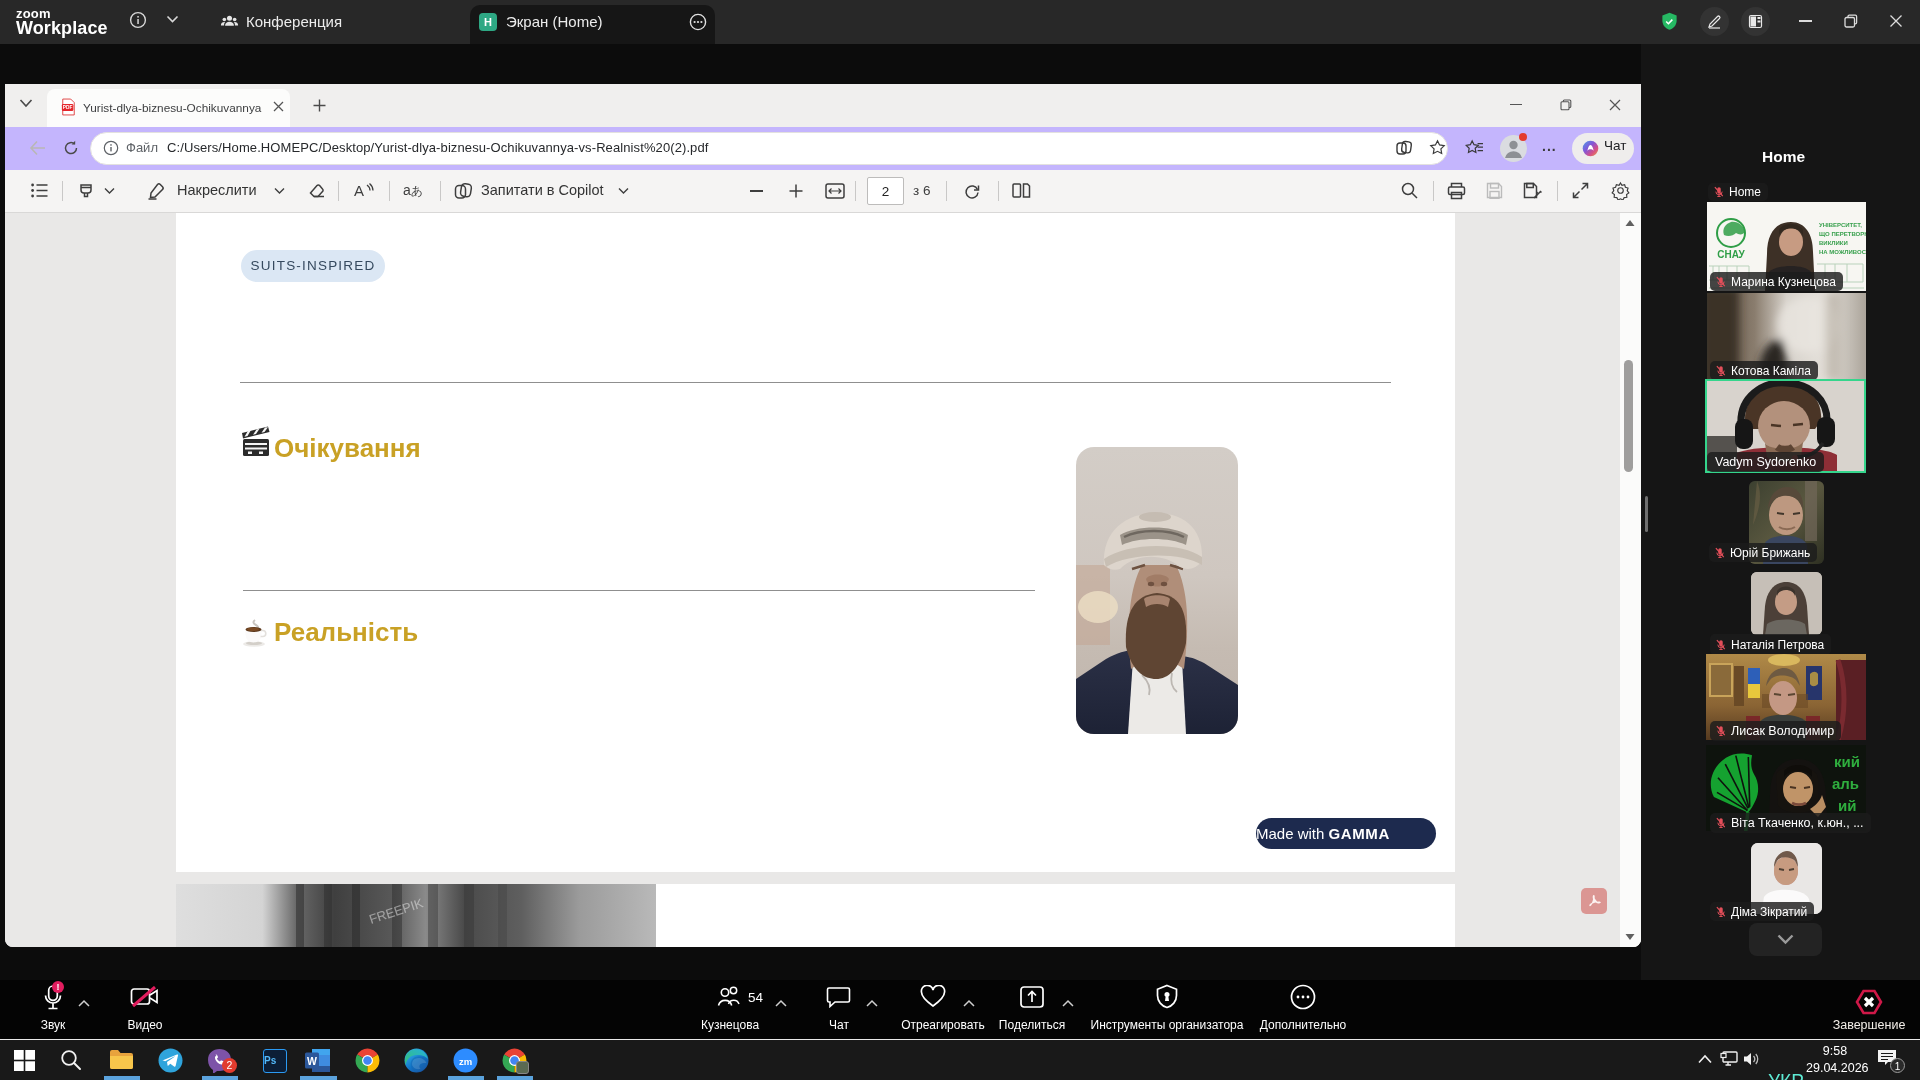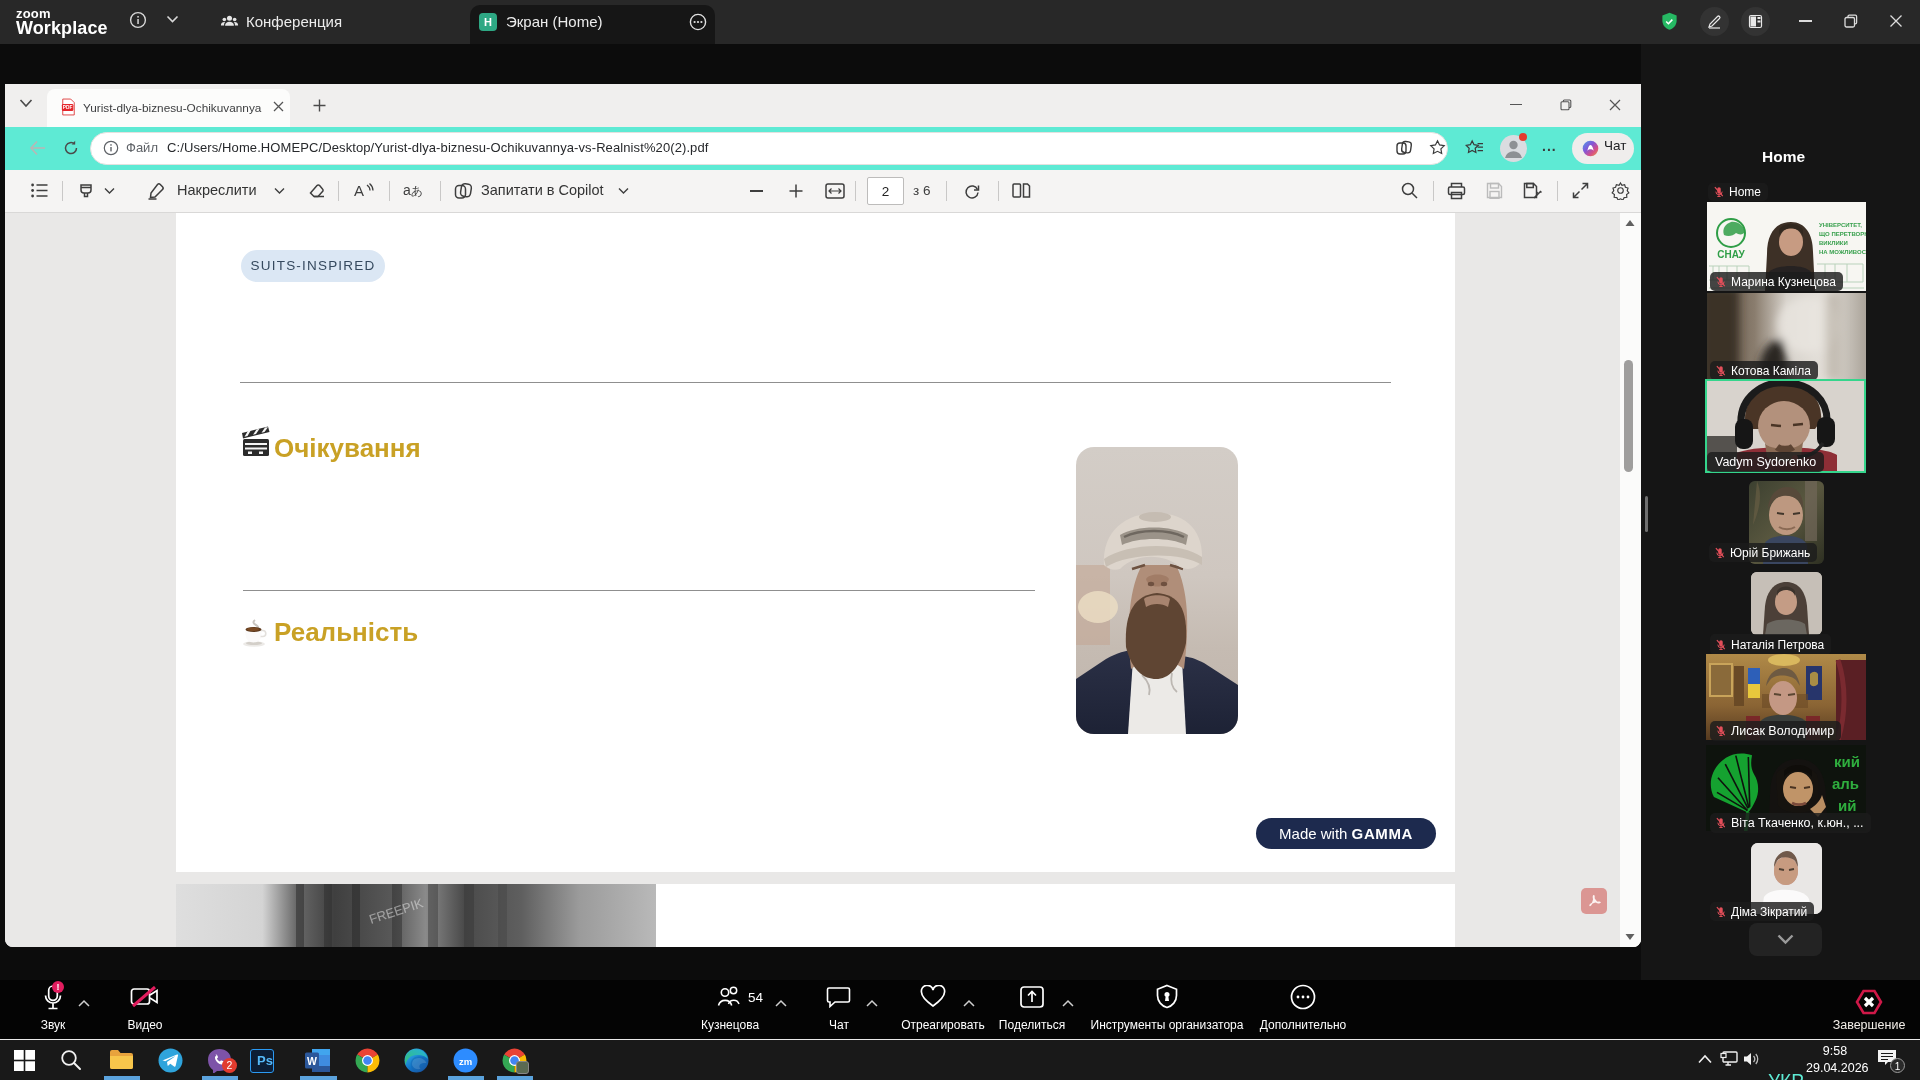--- a/index.html
+++ b/index.html
@@ -6,21 +6,21 @@
 .ab{position:absolute}
 #app{position:relative;width:1920px;height:1080px;background:#0c0c0c}
 
 #ztb{position:absolute;left:0;top:0;width:1920px;height:44px;background:#282828}
 #ztab{position:absolute;left:470px;top:5px;width:245px;height:39px;background:#161616;border-radius:10px 10px 0 0}
 .wt{color:#ececec}
 
 #browser{position:absolute;left:5px;top:84px;width:1636px;height:863px;background:#fff;border-radius:0 0 8px 8px;overflow:hidden}
 #tabstrip{position:absolute;left:0;top:0;width:1636px;height:43px;background:#f0efee}
 #btab{position:absolute;left:42px;top:5px;width:243px;height:38px;background:#fcfcfb;border-radius:8px 8px 0 0}
-#addr{position:absolute;left:0;top:43px;width:1636px;height:43px;background:#5eead4}
+#addr{position:absolute;left:0;top:43px;width:1636px;height:43px;background:#c4b5fd}
 #urlpill{position:absolute;left:85px;top:5px;width:1358px;height:33px;background:#fff;border:1px solid #e3e1df;border-radius:17px}
 #pdfbar{position:absolute;left:0;top:86px;width:1636px;height:43px;background:#f5f4f3;border-bottom:1px solid #d9d8d7}
 #pdfcontent{position:absolute;left:0;top:129px;width:1636px;height:734px;background:#e9e8e7}
 #page2{position:absolute;left:171px;top:0px;width:1279px;height:659px;background:#fff}
 #page3{position:absolute;left:171px;top:671px;width:1279px;height:63px;background:#fff}
 #vsb{position:absolute;left:1615px;top:0;width:21px;height:734px;background:#fbfbfa}
 .ic{stroke:#3e3e3e;fill:none;stroke-width:1.5}
 .sep{position:absolute;width:1px;height:20px;background:#c9c8c7;top:11px}
 .gold{color:#c9a125;font-weight:bold}
 .lbl{position:absolute;background:rgba(28,28,28,.82);border-radius:5px;color:#fff;font-size:12px;line-height:18px;white-space:nowrap;padding:0 7px 0 5px;display:flex;align-items:center;gap:4px}
@@ -320,21 +320,21 @@
         <path d="M56 122 l13-4 M94 118 l13 4" stroke="#6d5140" stroke-width="2.5"></path>
 
         <path d="M28 118 C26 84 50 66 80 66 C112 66 128 86 126 114 C120 122 112 124 104 120 C88 106 60 106 44 122 C38 124 32 122 28 118 Z" fill="#ddd5cc"></path>
         <path d="M28 112 C50 96 104 94 126 110 L126 118 C104 104 52 106 30 120 Z" fill="#c8bfb4"></path>
 
         <path d="M44 88 C60 78 96 78 112 88 L110 98 C94 90 62 90 46 98 Z" fill="#9b9389"></path>
         <path d="M48 90 C64 82 92 82 108 90" stroke="#6e675f" stroke-width="2.5" fill="none"></path>
         <ellipse cx="79" cy="70" rx="16" ry="5" fill="#c5bcb2"></ellipse>
         </svg>
       </div>
-      <div class="ab" style="left:1080px;top:605px;width:180px;height:31px;border-radius:16px;background:#1d2a4e;color:#fff;text-align:center;line-height:31px;font-size:15px">Made with <b style="letter-spacing:.6px">GAMMA</b></div>
+      <div class="ab" style="left:1080px;top:605px;width:180px;height:31px;border-radius:16px;background:#1d2a4e;color:#fff;text-align:left;line-height:31px;font-size:15px">Made with <b style="letter-spacing:.6px">GAMMA</b></div>
     </div>
     <div id="page3">
       <div class="ab" style="left:0;top:0;width:480px;height:63px;overflow:hidden">
         <svg width="480" height="63" viewBox="0 0 480 63">
               <defs>
                 <linearGradient id="fp" x1="0" y1="0" x2="1" y2="0">
         <stop offset="0" stop-color="#dedede"></stop>
                   <stop offset=".18" stop-color="#d4d4d4"></stop>
                   <stop offset=".25" stop-color="#6a6a6a"></stop>
                   <stop offset=".33" stop-color="#3f3f3f"></stop>
@@ -699,21 +699,21 @@
       <circle cx="12.5" cy="12.5" r="12" fill="#2fa4dc"></circle>
       <path d="M5 12.2 L19 6.5 C19.8 6.2 20.3 6.7 20 7.6 L17.6 18 C17.4 18.8 16.8 19 16.1 18.6 L12.3 15.8 L10.4 17.6 C10.1 17.9 9.7 17.9 9.6 17.4 L9 13.9 L16.6 8.8 C17 8.5 16.7 8.3 16.2 8.5 L7.2 13.3 L5.1 12.6 C4.4 12.4 4.4 12.4 5 12.2z" fill="#fff"></path>
     </svg>
 
 <svg class="ab" style="left:207px;top:1048px" width="25" height="25" viewBox="0 0 25 25">
       <path d="M12.5 1 C19 1 24 5 24 12 C24 19 19 23 12.5 23 L10 23 L6 26 V22 C3 20 1 16.5 1 12 C1 5 6 1 12.5 1z" fill="#7d53a8"></path>
       <path d="M8.5 6.5 c.8-.3 1.4 0 1.7.7 l.7 1.5 c.2.6.1 1-.4 1.4 l-.6.5 c.5 1.3 1.7 2.5 3 3 l.5-.6 c.4-.5.8-.6 1.4-.4 l1.5.7 c.7.3 1 .9.7 1.7 -.4 1-1.4 1.7-2.5 1.5 -3.2-.5-6-3.3-6.5-6.5 -.2-1.1.5-2.1 1.5-2.5z" fill="#fff"></path>
     </svg>
 <div class="ab" style="left:222px;top:1058px;width:15px;height:15px;border-radius:50%;background:#e23b2e;color:#fff;font-size:10.5px;text-align:center;line-height:15px">2</div>
 
-<div class="ab" style="left:250px;top:1049px;width:24px;height:24px;background:#0c1e36;border:1.5px solid #2b9af3;border-radius:3px;color:#54b8f8;font-size:13px;font-weight:bold;text-align:right;line-height:22px">Ps</div>
+<div class="ab" style="left:263px;top:1049px;width:24px;height:24px;background:#0c1e36;border:1.5px solid #2b9af3;border-radius:3px;color:#54b8f8;font-size:10px;font-weight:bold;text-align:left;line-height:22px">Ps</div>
 
 <svg class="ab" style="left:305px;top:1048px" width="26" height="25" viewBox="0 0 26 25">
       <rect x="7" y="1" width="18" height="23" rx="1.5" fill="#3f8ce0"></rect>
       <rect x="7" y="1" width="18" height="6" fill="#41a5ee"></rect>
       <rect x="7" y="18" width="18" height="6" fill="#2b579a"></rect>
       <rect x="0" y="4.5" width="14" height="16" rx="1.5" fill="#2b579a"></rect>
       <text x="7" y="16.5" font-size="10.5" fill="#fff" font-weight="bold" text-anchor="middle" font-family="Liberation Sans">W</text>
     </svg>
 
 <svg class="ab" style="left:355px;top:1048px" width="25" height="25" viewBox="0 0 48 48">

